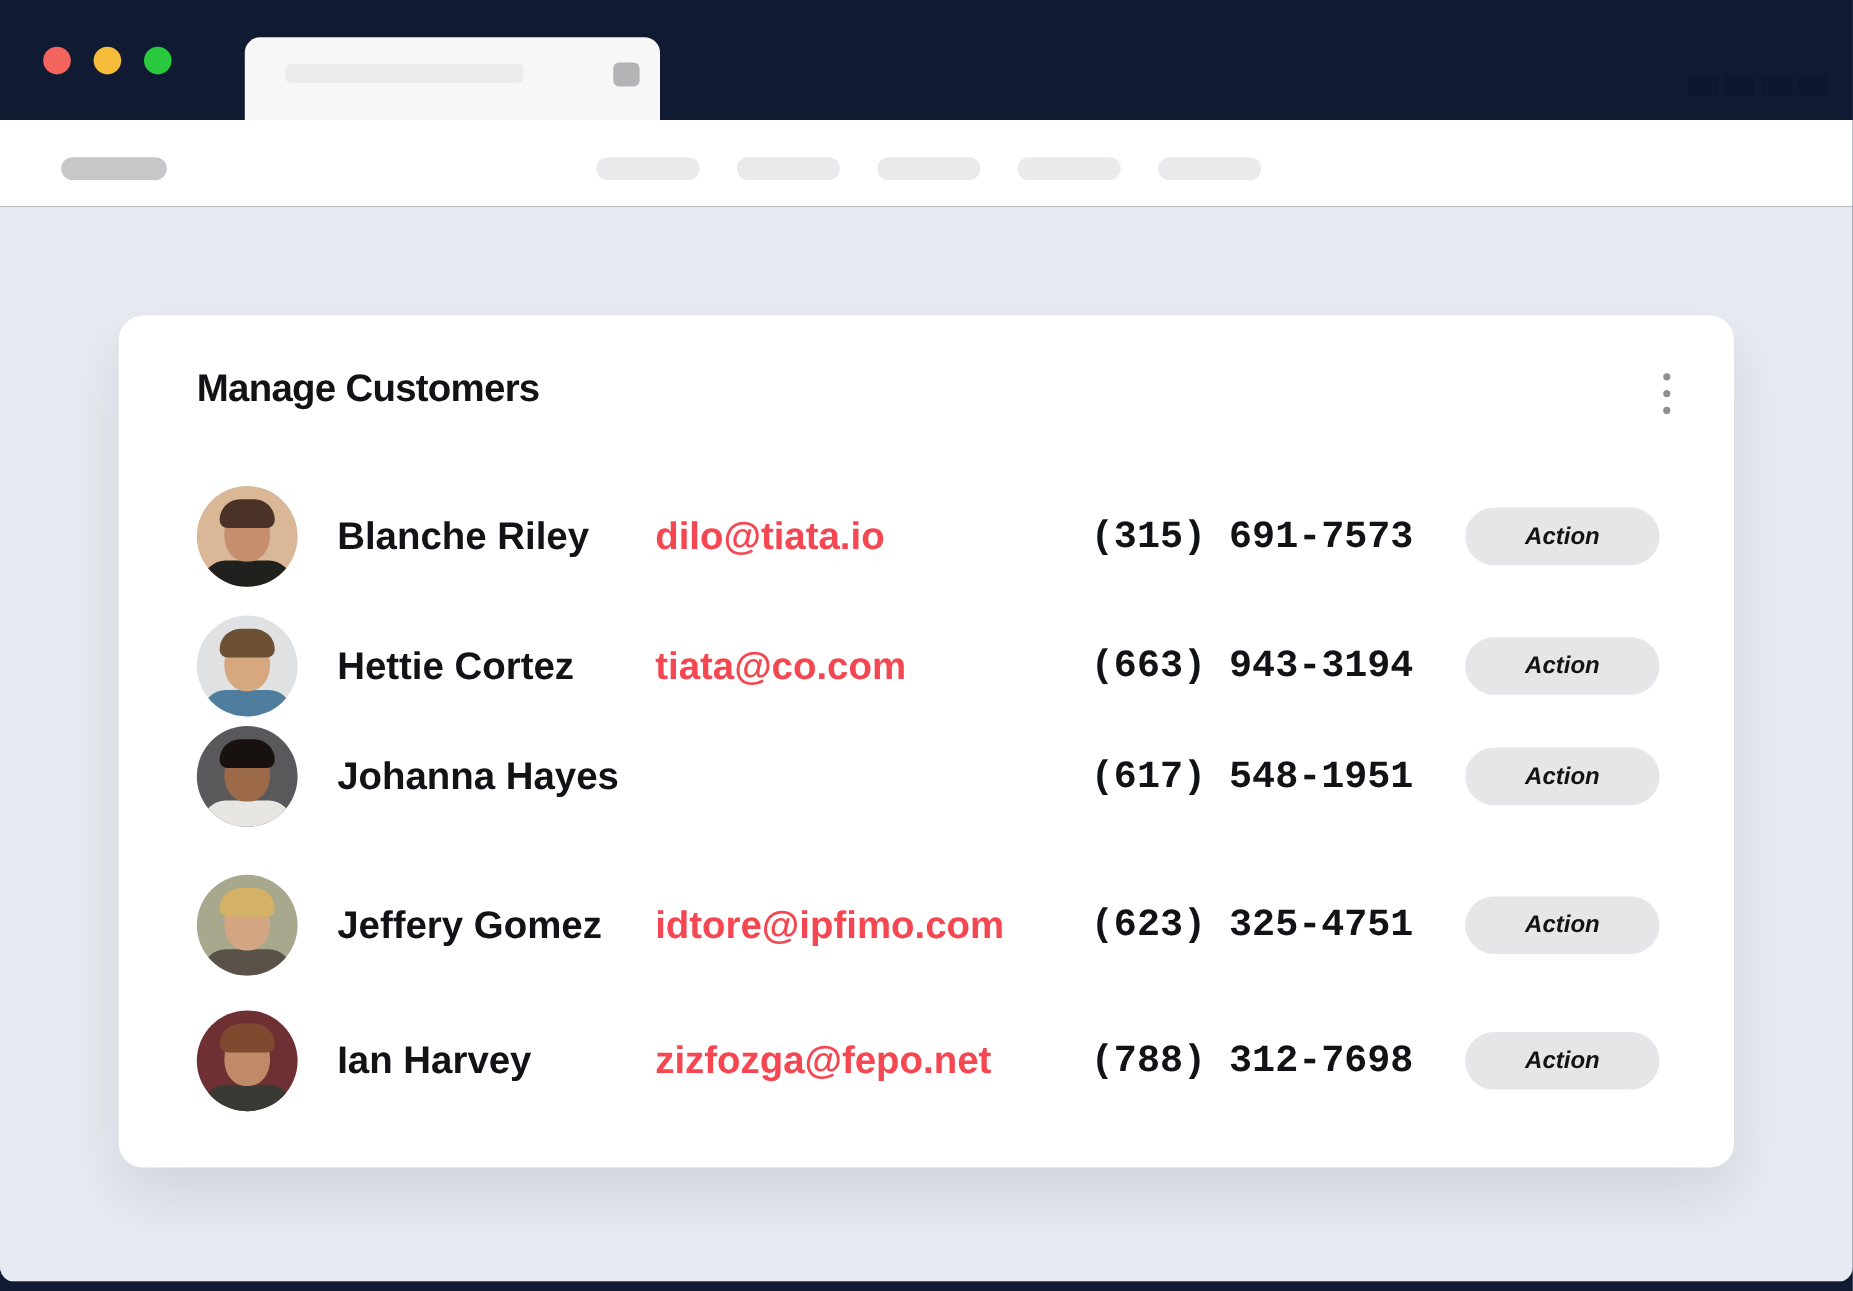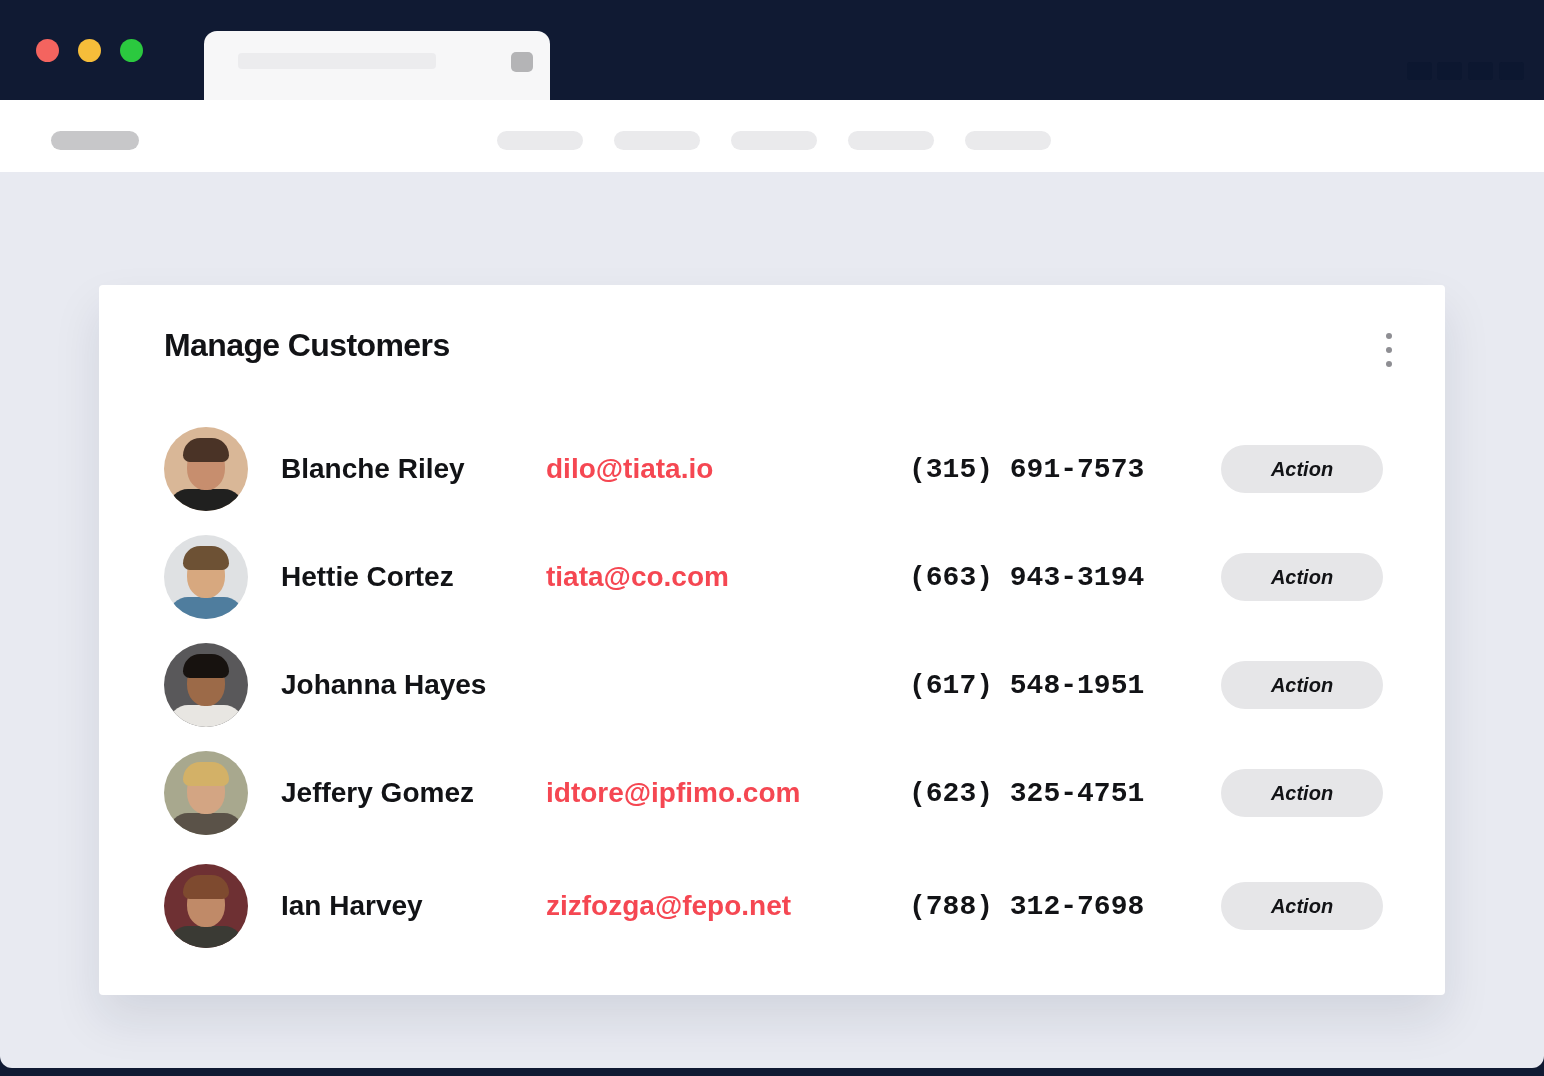--- a/index.html
+++ b/index.html
@@ -29,35 +29,35 @@
 
   
   .toolbar { position:absolute; top:100px; left:0; right:0; height:72px; background:var(--toolbar-bg); }
   .pill { position:absolute; top:31px; height:19px; border-radius:10px; }
   .pill.dark { left:51px; width:88px; background:var(--pill-dark); }
   .pill.light { width:86px; background:var(--pill-light); }
 
   
   .content { position:absolute; top:172px; left:0; right:0; bottom:0; background:var(--content-bg); }
   .card { position:absolute; left:99px; top:91px; width:1346px; height:710px;
-    background:var(--card-bg); border-radius:4px;
-    box-shadow:0 24px 48px rgba(18,28,56,0.10);margin-top:22px; }
+    background:var(--card-bg); border-radius:20px;
+    box-shadow:0 24px 48px rgba(18,28,56,0.10); }
   .card-title { position:absolute; left:65px; top:42px; font-size:32px; font-weight:700;
     letter-spacing:-0.6px; color:var(--text); }
   .kebab { position:absolute; right:46px; top:48px; width:20px; height:34px;
     display:flex; flex-direction:column; align-items:center; justify-content:space-between;
     cursor:pointer; background:none; border:none; }
   .kebab i { width:6px; height:6px; border-radius:50%; background:var(--kebab-gray); }
 
   
   .row { position:absolute; left:0; width:100%; height:84px; }
-  .row1 { top:142px; } .row2 { top:250px; } .row3 { top:358px;padding-left:23px; }
+  .row1 { top:142px; } .row2 { top:250px; } .row3 { top:342px;padding-left:23px; }
   .row4 { top:466px; } .row5 { top:579px; }
   .cell { position:absolute; top:50%; transform:translateY(-50%);
-    font-size:28px; font-weight:700; color:var(--text); white-space:nowrap; }
+    font-size:32px; font-weight:700; color:var(--text); white-space:nowrap; }
   .c-name  { left:182px; }
   .c-email { left:447px; color:var(--email-red); text-decoration:none; }
   .c-phone { left:810px;font-family:Liberation Mono, monospace; }
   .action-btn { position:absolute; left:1122px; top:18px; width:162px; height:48px;
     border:none; border-radius:24px; background:var(--action-bg);
     font-family:inherit; font-size:20px; font-weight:700; color:var(--text); cursor:pointer;font-style:italic; }
 
   
   .avatar { position:absolute; left:65px; top:0; width:84px; height:84px;
     border-radius:50%; overflow:hidden; background:var(--bg,#ccc); }

